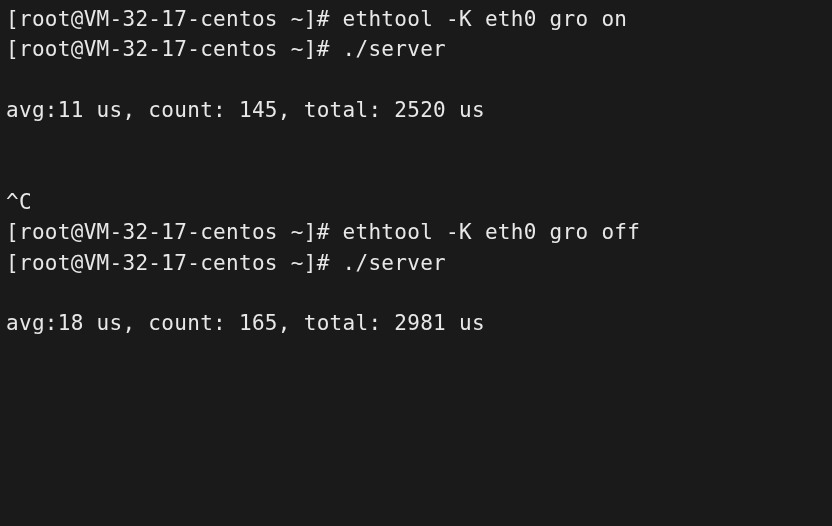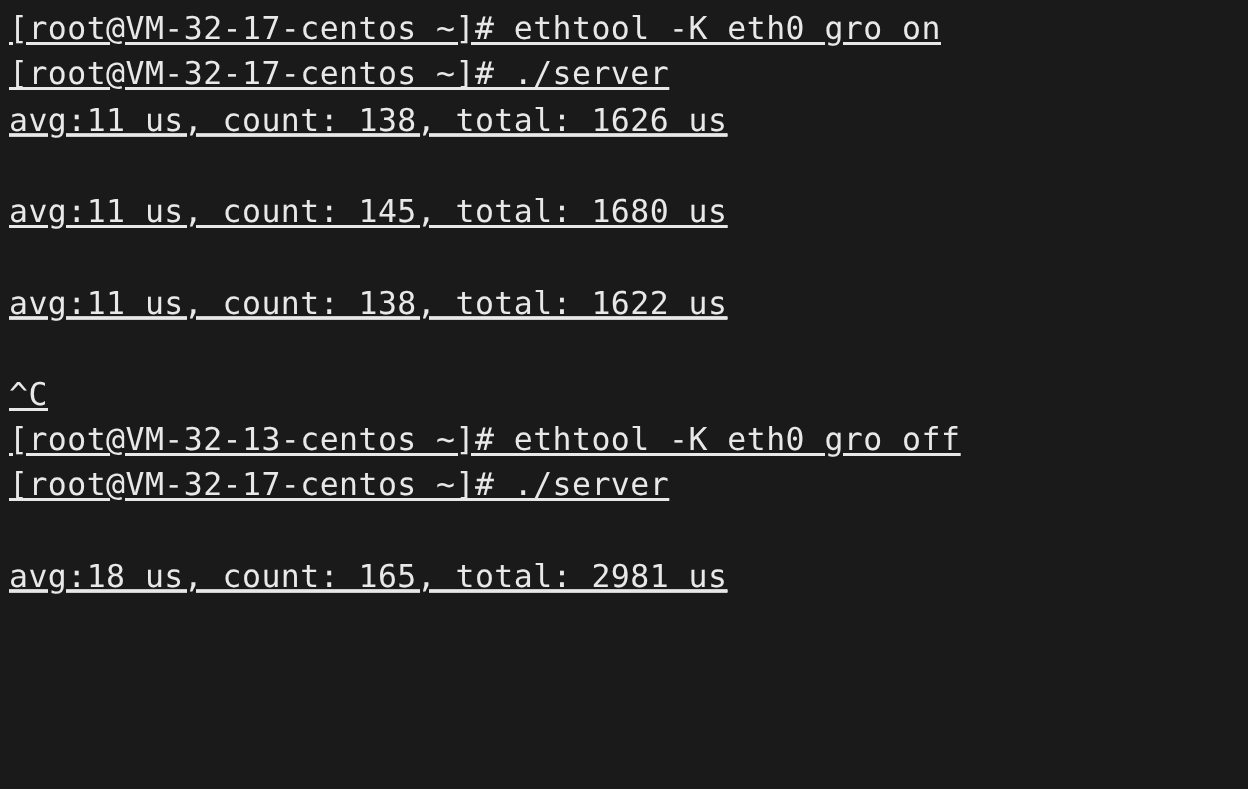--- a/index.html
+++ b/index.html
@@ -1,19 +1,18 @@
 <!DOCTYPE html>
 <html><head>
   <meta charset="utf-8">
   <style>
     * {
       margin: 0;
       padding: 0;
       box-sizing: border-box;
-      text-decoration: underline;
     }
     body {
       background: #1a1a1a;
       color: #e8e8e8;
       font-family: 'Menlo', 'Monaco', 'Consolas', monospace;
       font-size: 21px;
       line-height: 1.45;
       padding: 4px 6px;
       width: 832px;
       height: 526px;
@@ -26,25 +25,23 @@
     .blank {
       height: 1.45em;
     }
   </style>
 </head>
 <body>
 
 <div class="terminal">
   <div class="line">[root@VM-32-17-centos ~]# ethtool -K eth0 gro on</div>
   <div class="line">[root@VM-32-17-centos ~]# ./server</div>
-  <div class="line">avg:11 us, count: 138, total: 1626 us</div>
   <div class="blank"></div>
-  <div class="line">avg:11 us, count: 145, total: 1680 us</div>
+  <div class="line">avg:11 us, count: 145, total: 2520 us</div>
   <div class="blank"></div>
-  <div class="line">avg:11 us, count: 138, total: 1622 us</div>
   <div class="blank"></div>
   <div class="line">^C</div>
-  <div class="line">[root@VM-32-13-centos ~]# ethtool -K eth0 gro off</div>
+  <div class="line">[root@VM-32-17-centos ~]# ethtool -K eth0 gro off</div>
   <div class="line">[root@VM-32-17-centos ~]# ./server</div>
   <div class="blank"></div>
   <div class="line">avg:18 us, count: 165, total: 2981 us</div>
   <div class="blank"></div>
 </div>
 
 </body></html>

